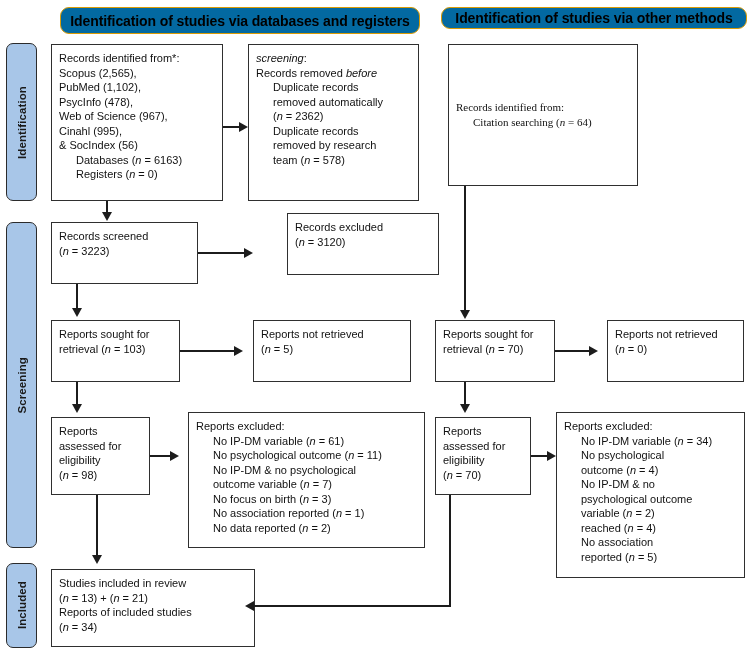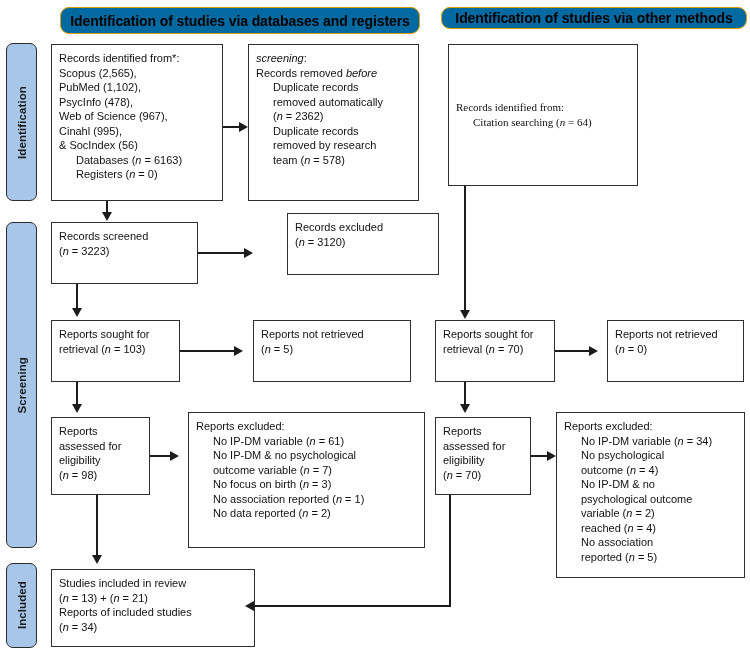--- a/index.html
+++ b/index.html
@@ -174,20 +174,21 @@
   <div class="abs box" style="left:51px; top:417px; width:99px; height:78px;">
     <span class="ln">Reports</span>
     <span class="ln">assessed for</span>
     <span class="ln">eligibility</span>
     <span class="ln">(<i class="v">n</i> = 98)</span>
   </div>
 
   <div class="abs box" style="left:188px; top:412px; width:237px; height:136px;">
     <span class="ln">Reports excluded:</span>
     <span class="ln ind">No IP-DM variable (<i class="v">n</i> = 61)</span>
+    <span class="ln ind">No psychological outcome (<i class="v">n</i> = 11)</span>
     <span class="ln ind">No IP-DM &amp; no psychological</span>
     <span class="ln ind">outcome variable (<i class="v">n</i> = 7)</span>
     <span class="ln ind">No focus on birth (<i class="v">n</i> = 3)</span>
     <span class="ln ind">No association reported (<i class="v">n</i> = 1)</span>
     <span class="ln ind">No data reported (<i class="v">n</i> = 2)</span>
   </div>
 
   <div class="abs line-h" style="left:150px; top:455px; width:22px;"></div>
   <div class="abs arrow-r" style="left:170px; top:451px;"></div>
 

